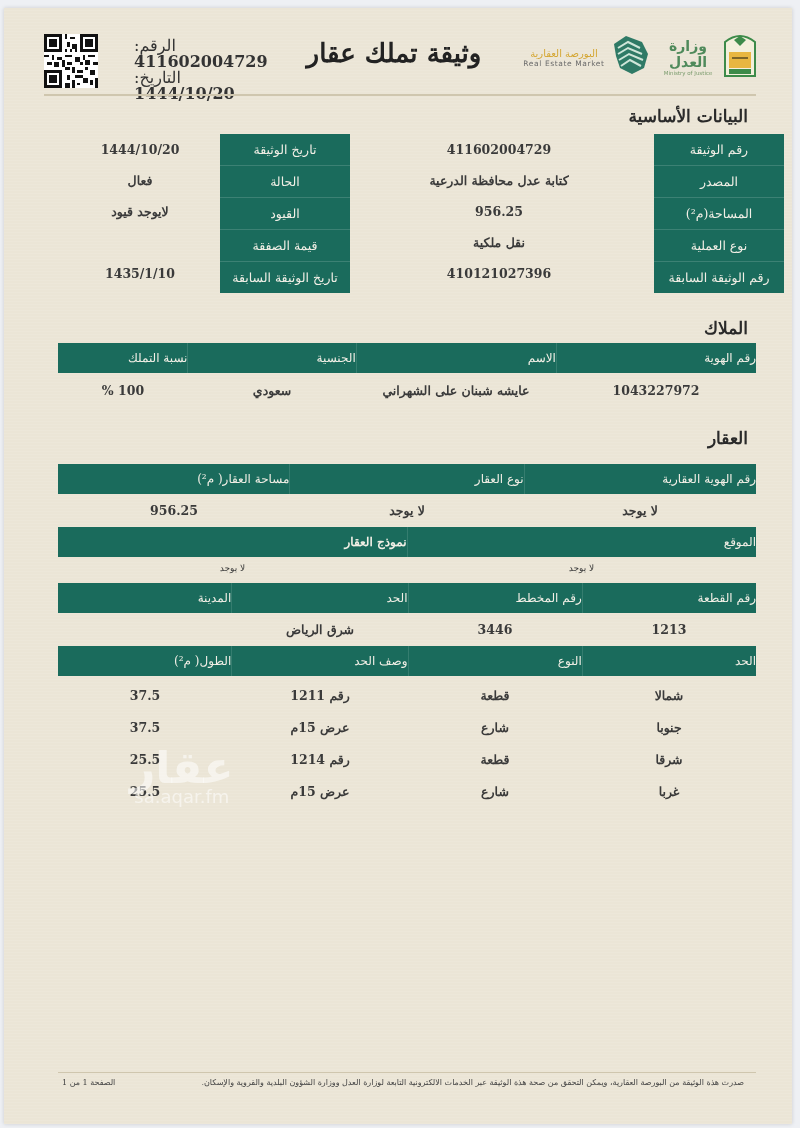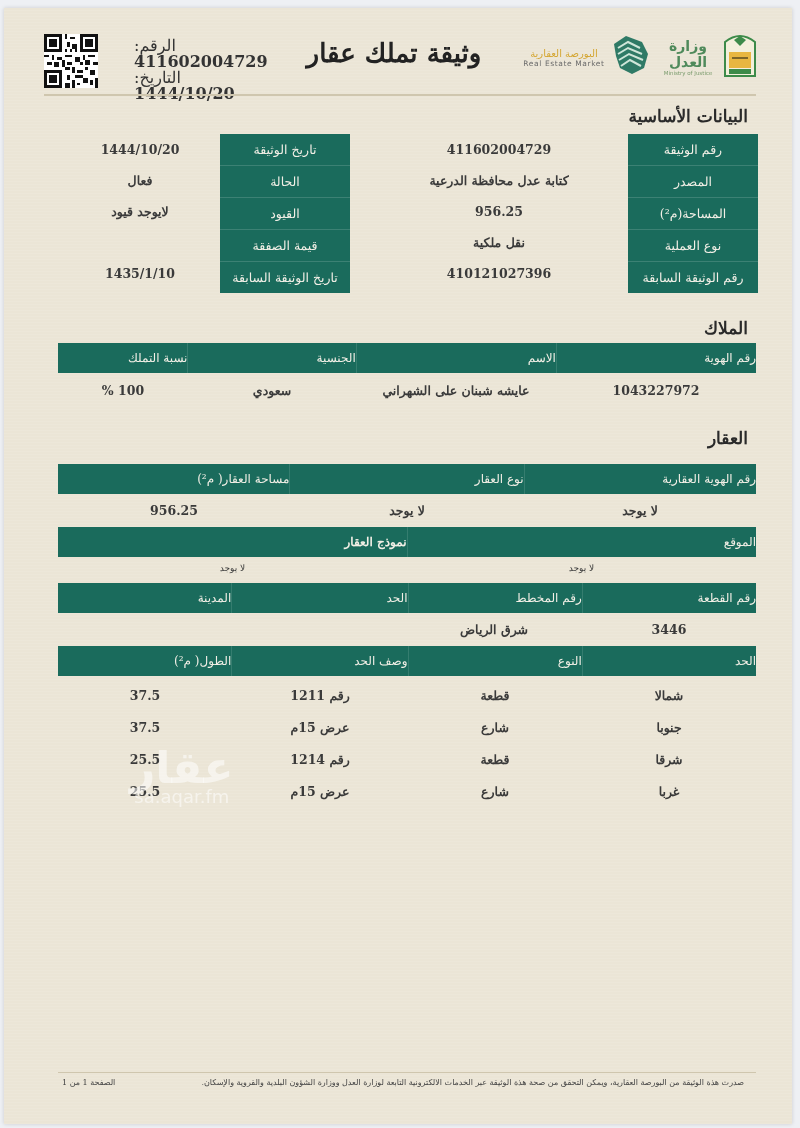--- a/index.html
+++ b/index.html
@@ -141,21 +141,21 @@
       <path d="M12,8 L18,4 L24,8 L18,14 Z" fill="#3d8b4a"></path>
       <line x1="10" y1="26" x2="26" y2="26" stroke="#5a4a20" stroke-width="1.5"></line>
       <rect x="7" y="37" width="22" height="5" fill="#3d8b4a"></rect>
     </svg>
   </div>
 
   <div class="hdr-line"></div>
 
   <div class="section-title" style="top:98px;">البيانات الأساسية</div>
 
-  <div class="kv-labels green" style="left:624px; top:126px;">
+  <div class="kv-labels green" style="left:650px; top:126px;">
     <div>رقم الوثيقة</div>
     <div>المصدر</div>
     <div>المساحة(م²)</div>
     <div>نوع العملية</div>
     <div>رقم الوثيقة السابقة</div>
   </div>
   <div class="kv-values" style="left:390px; top:126px; width:210px;">
     <div>411602004729</div>
     <div>كتابة عدل محافظة الدرعية</div>
     <div>956.25</div>
@@ -214,20 +214,21 @@
     <div style="width:349px;">لا يوجد</div>
   </div>
 
   <div class="tbl-head green" style="top:575px;">
     <div style="width:174px;">رقم القطعة</div>
     <div style="width:174px;">رقم المخطط</div>
     <div style="width:176px;">الحد</div>
     <div style="width:174px;">المدينة</div>
   </div>
   <div class="tbl-row" style="top:607px;">
+    <div style="width:174px;">1213</div>
     <div style="width:174px;">3446</div>
     <div style="width:176px;">شرق الرياض</div>
   </div>
 
   <div class="tbl-head green" style="top:638px;">
     <div style="width:174px;">الحد</div>
     <div style="width:174px;">النوع</div>
     <div style="width:176px;">وصف الحد</div>
     <div style="width:174px;">الطول( م²)</div>
   </div>

